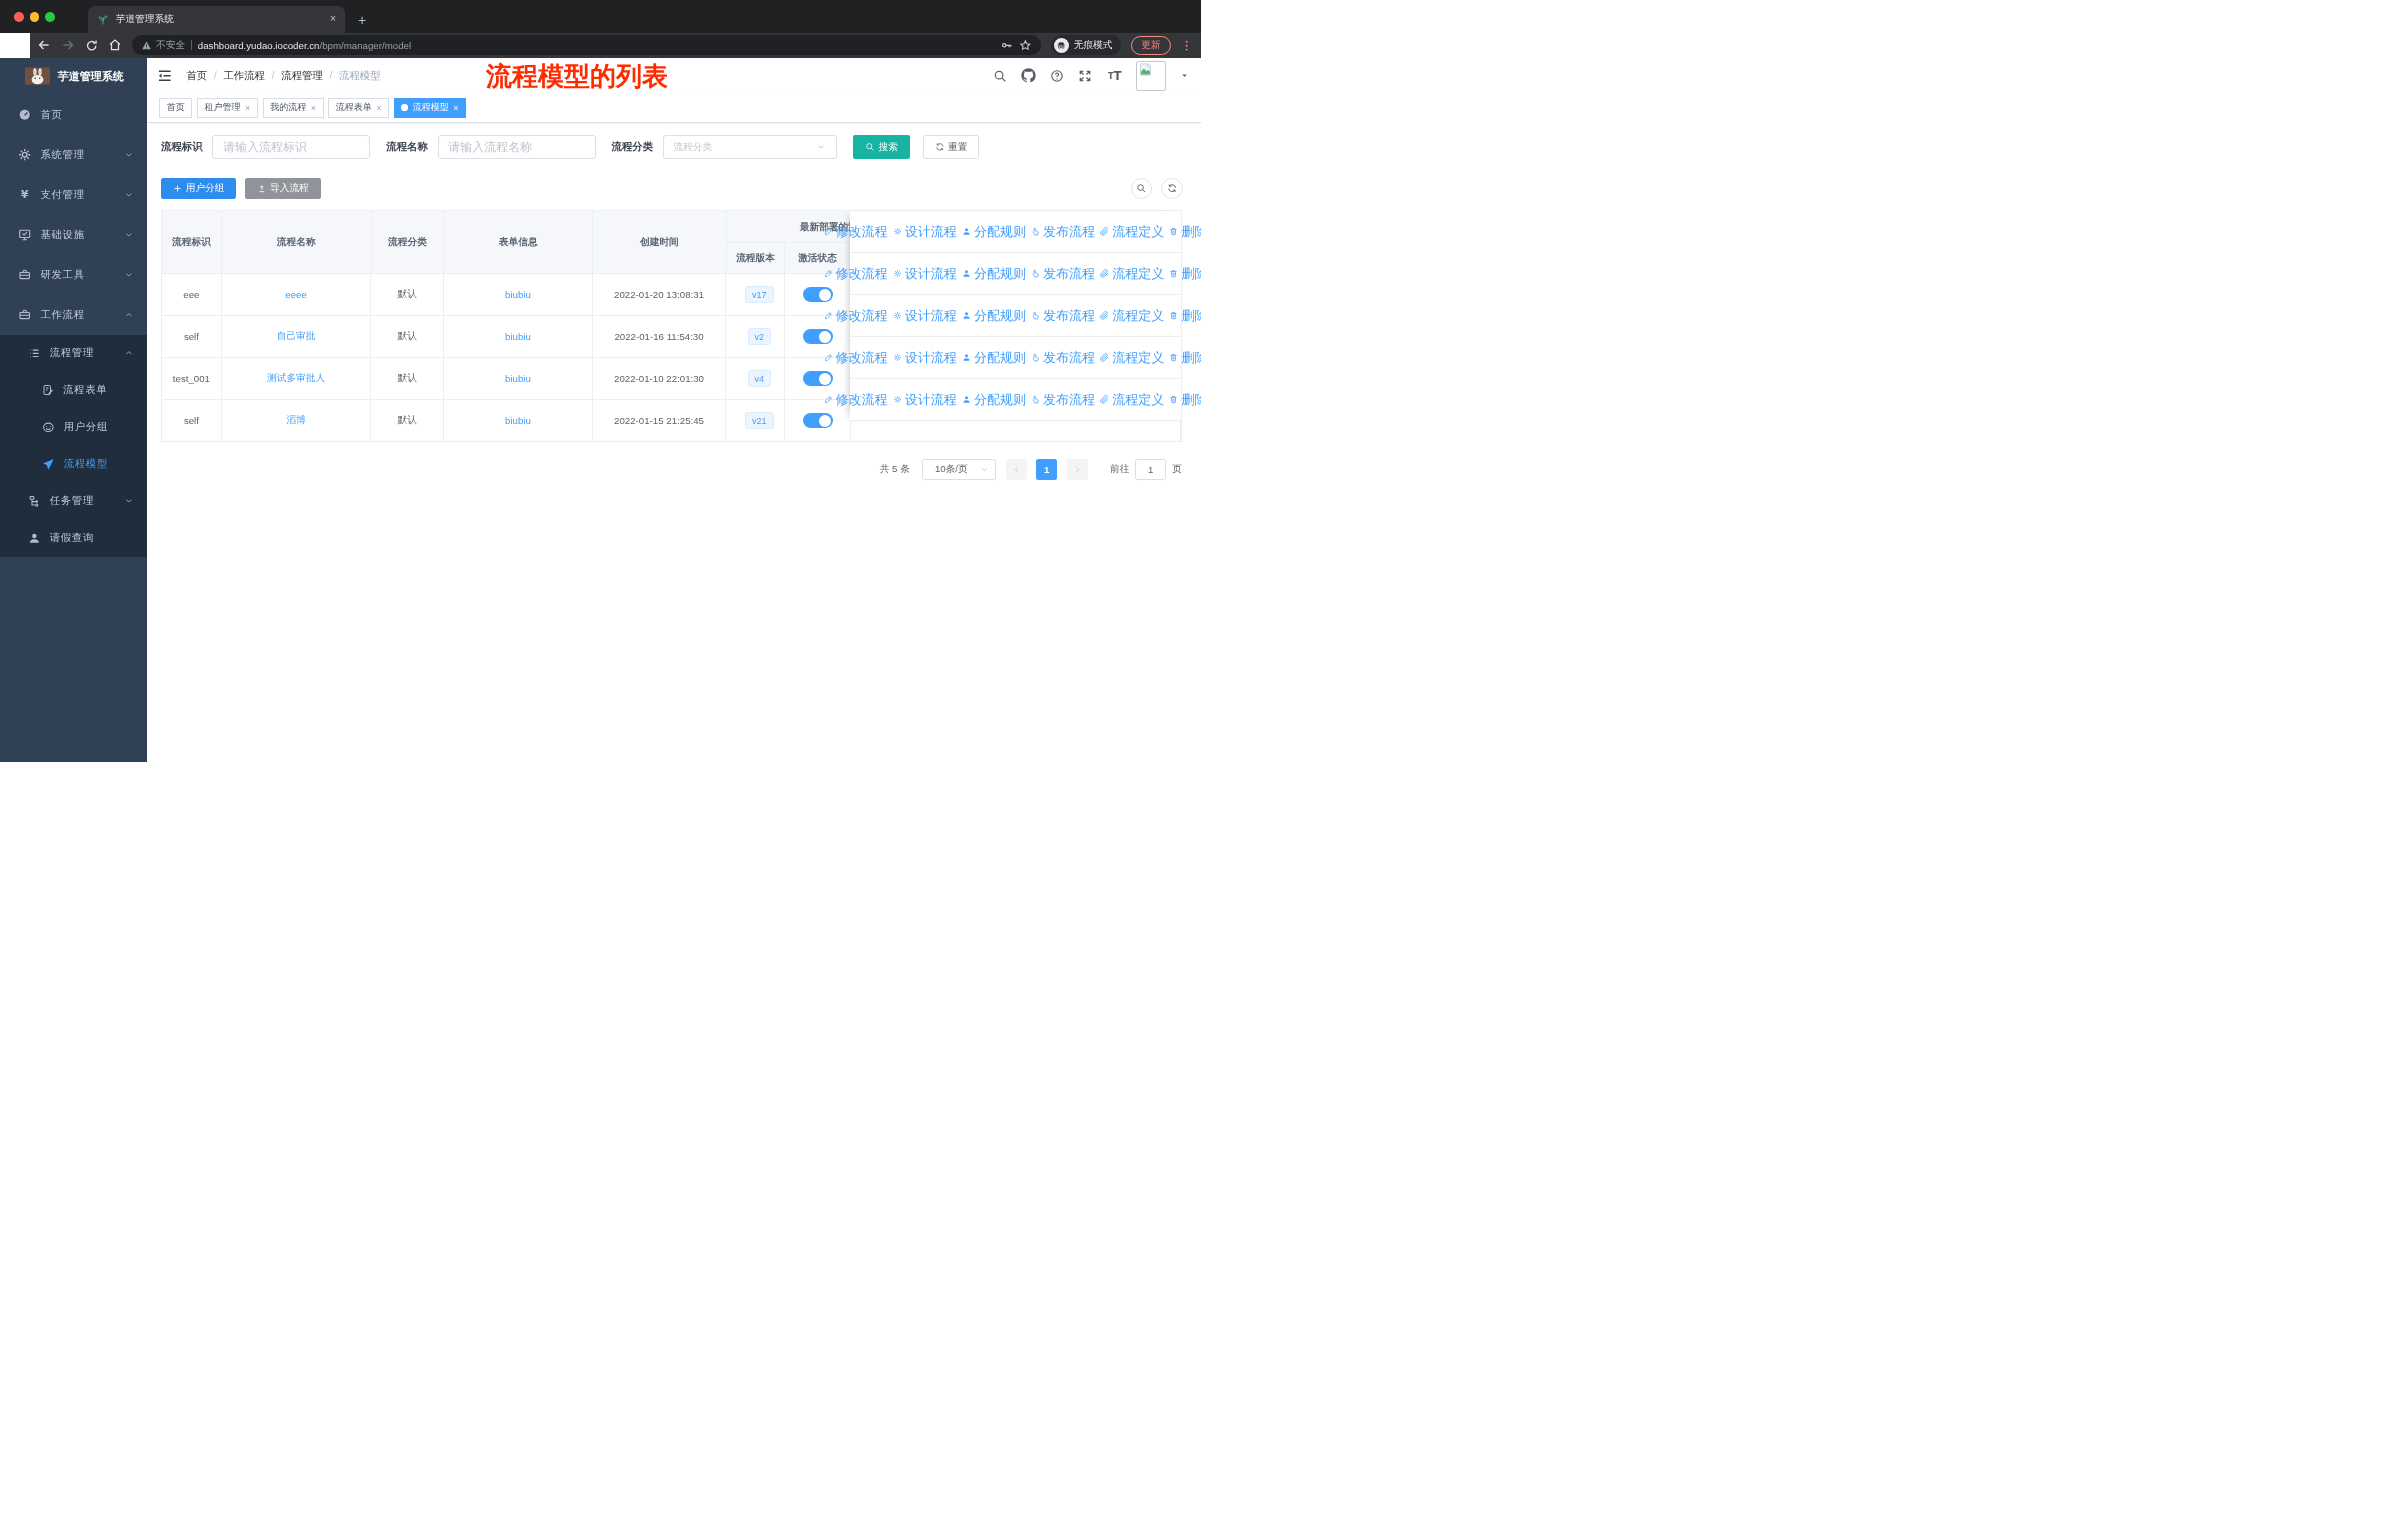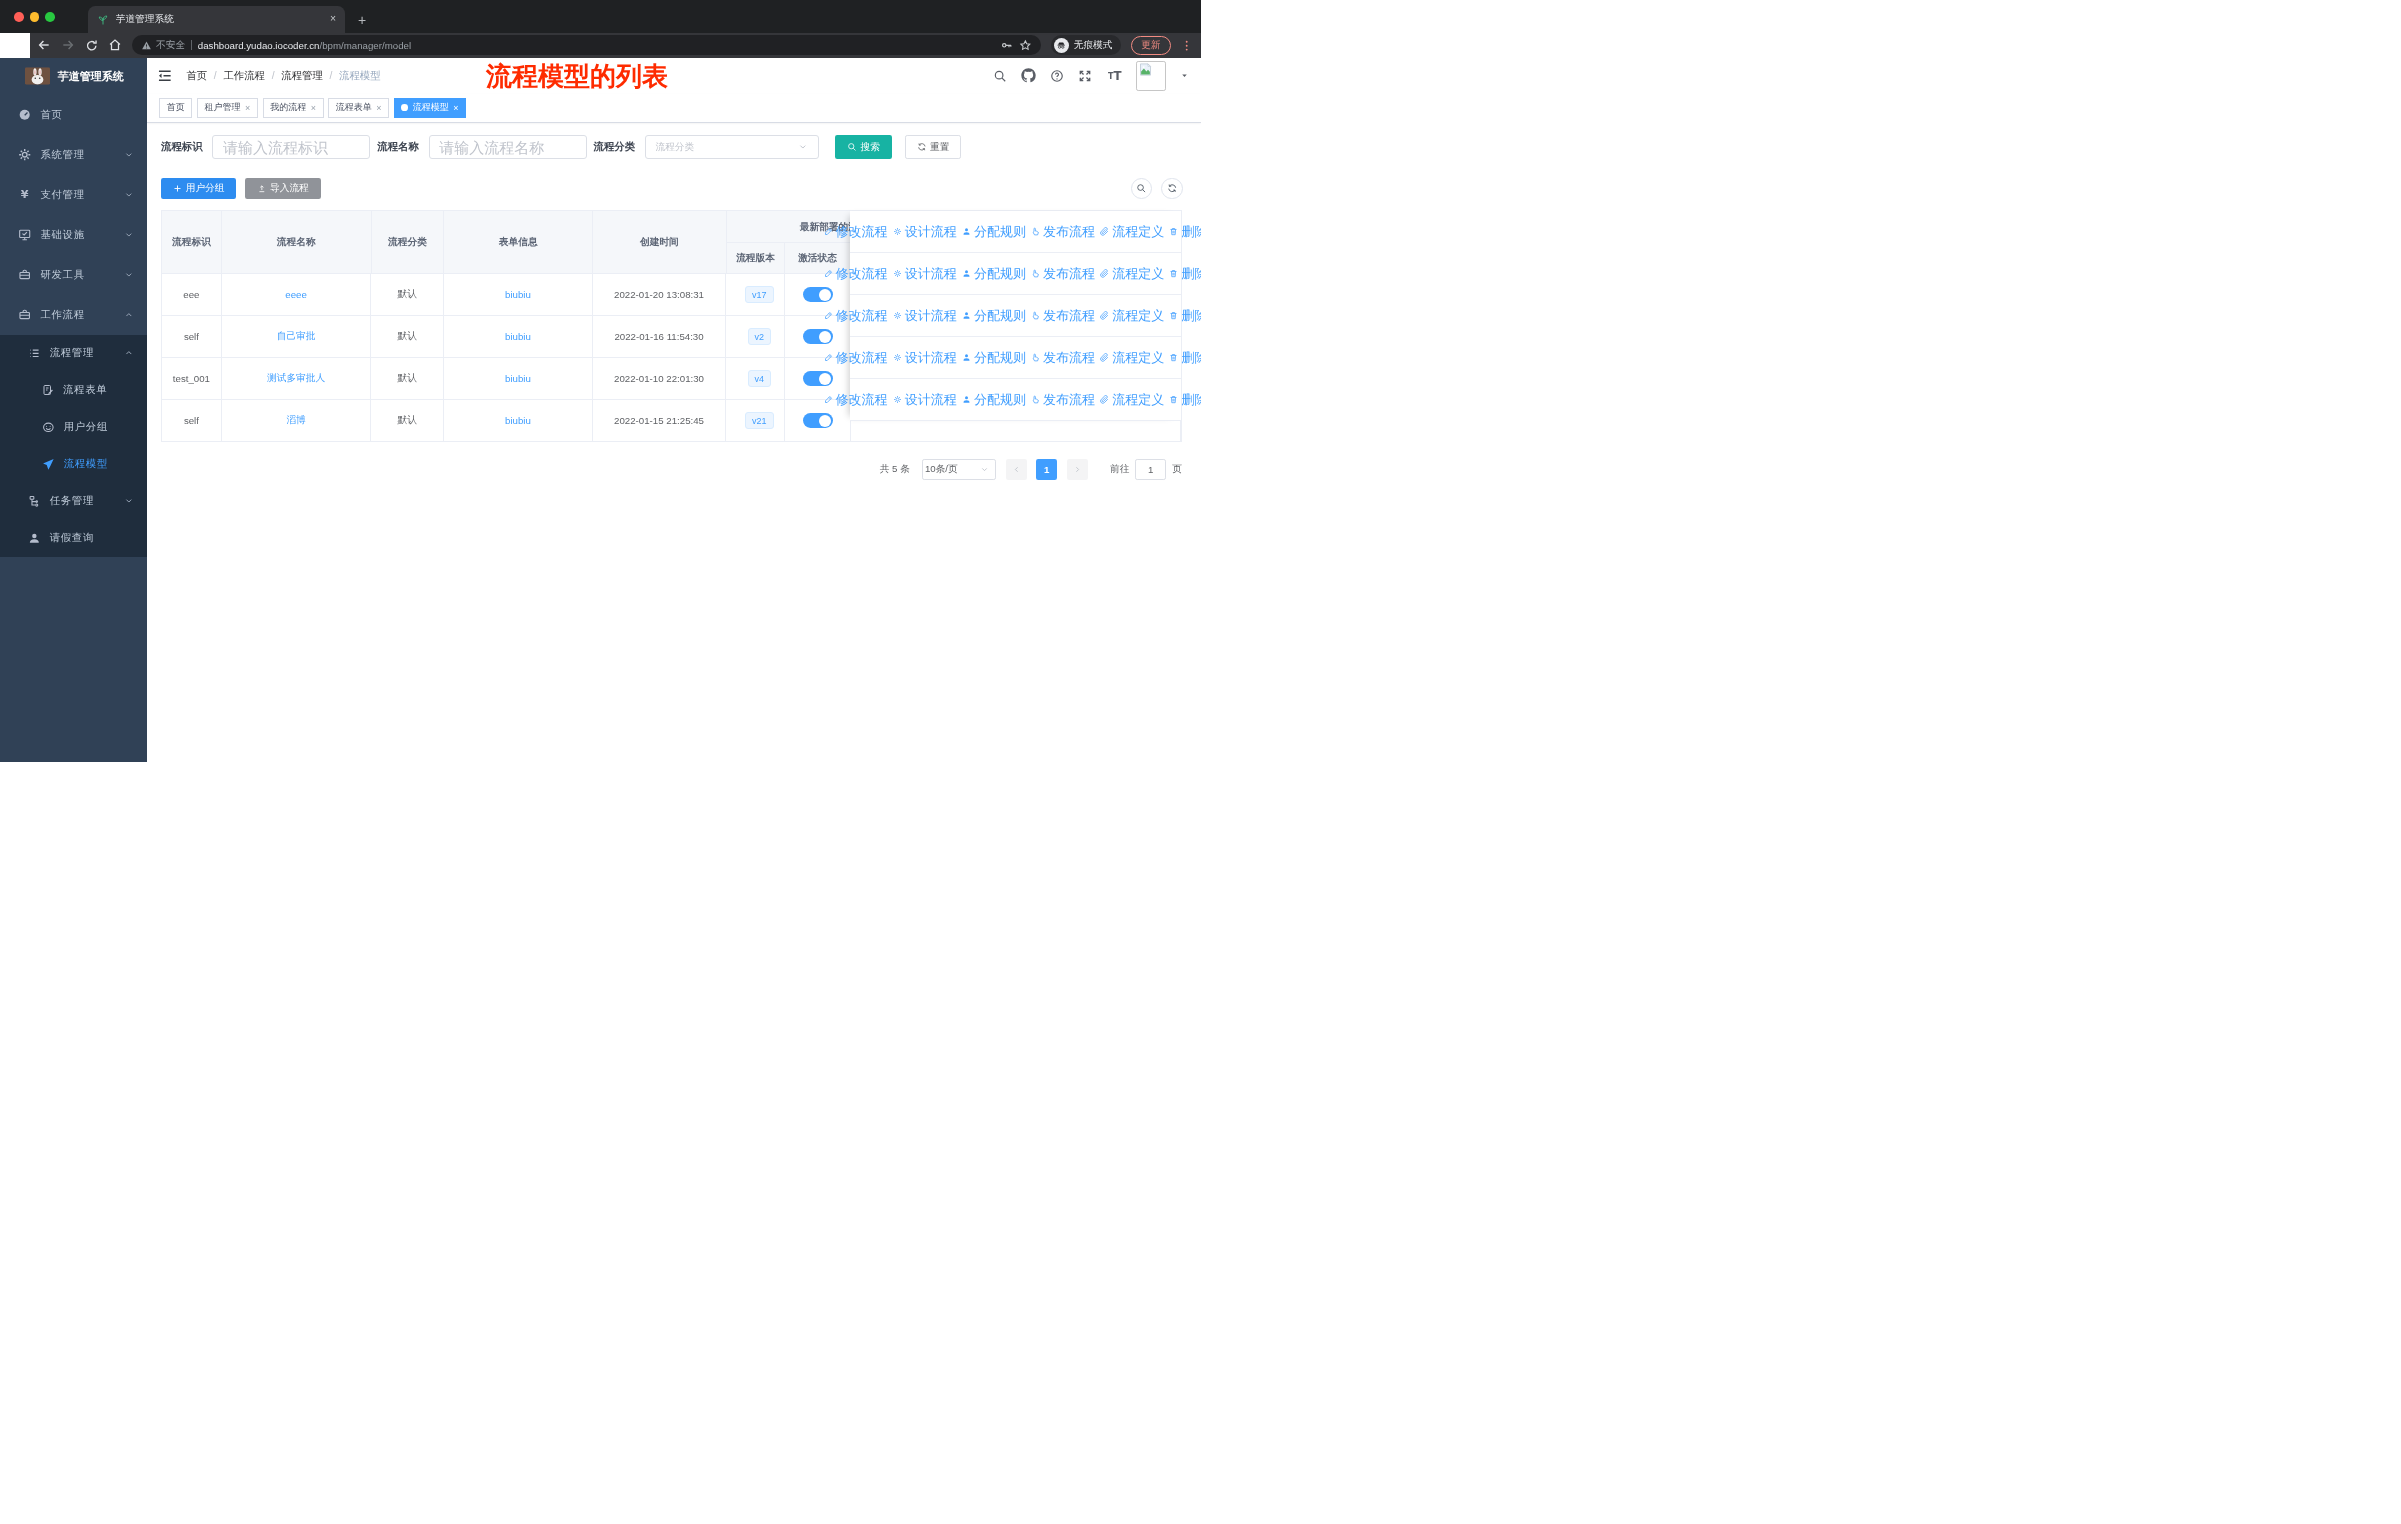--- a/index.html
+++ b/index.html
@@ -75,21 +75,21 @@
   .tag .x { font-size:9px; color:#9aa3ad; }
   .tag.active { background:#409EFF; border-color:#409EFF; color:#fff; }
   .tag.active .x { color:#fff; }
   .dot { width:6.7px; height:6.7px; border-radius:50%; background:#fff; }
 
   
   .content { flex:1; padding:12.7px 18px 0 14px; min-width:0; }
   .filter-row { display:flex; align-items:center; }
   .f-label { font-size:10.4px; font-weight:bold; color:#3d4450; margin-right:9.7px; white-space:nowrap; }
   .f-input { width:158px; height:24px; border:0.7px solid #dcdfe6; border-radius:3px; padding:0 9.7px;
-    font-size:15px; color:#606266; outline:none; margin-right:7px;
+    font-size:12px; color:#606266; outline:none; margin-right:16px;
     font-family:"Liberation Sans","DejaVu Sans",sans-serif; }
   .f-input::placeholder { color:#c0c4cc; }
   .f-select { width:174px; height:24px; border:0.7px solid #dcdfe6; border-radius:3px; padding:0 9.7px;
     display:flex; align-items:center; color:#c0c4cc; font-size:9.7px; margin-right:16.4px; cursor:pointer; }
   .f-select .sel-chev { margin-left:auto; color:#c0c4cc; }
   .btn { height:24px; border-radius:2.2px; font-size:9.7px; display:inline-flex; align-items:center;
     gap:3.7px; padding:0 11px; cursor:pointer; border:0.7px solid transparent; white-space:nowrap; }
   .btn-search { background:#17b3a3; color:#fff; margin-right:12.7px; }
   .btn-reset { background:#fff; color:#606266; border-color:#dcdfe6; }
 
@@ -131,21 +131,21 @@
   .op-row { height:42px; border-bottom:0.7px solid #ebeef5; display:flex; align-items:center;
     justify-content:center; gap:5.2px; }
   .op-link { color:#409EFF; font-size:13px; display:inline-flex; align-items:center; gap:3px;
     cursor:pointer; white-space:nowrap; }
 
   
   .pager { width:1021px; margin-top:17px; display:flex; align-items:center; justify-content:flex-end;
     font-size:9.7px; color:#606266; gap:0; }
   .pg-total { margin-right:12px; }
   .pg-size { width:74px; height:21px; border:0.7px solid #dcdfe6; border-radius:2.2px; display:flex;
-    align-items:center; padding:0 6px 0 2px; color:#606266; cursor:pointer; }
+    align-items:center; padding:0 6px 0 12px; color:#606266; cursor:pointer; }
   .pg-size .sel-chev { margin-left:auto; color:#c0c4cc; }
   .pg-btn { width:21px; height:21px; border-radius:2.2px; background:#f4f4f5; color:#c0c4cc;
     display:flex; align-items:center; justify-content:center; margin-left:9.7px; cursor:pointer; }
   .pg-cur { width:21px; height:21px; border-radius:2.2px; background:#409EFF; color:#fff; font-weight:bold;
     display:flex; align-items:center; justify-content:center; margin-left:9.7px; cursor:pointer; }
   .pg-goto { margin-left:22px; display:flex; align-items:center; gap:6px; }
   .pg-input { width:31px; height:21px; border:0.7px solid #dcdfe6; border-radius:2.2px; text-align:center;
     font-size:9.7px; color:#606266; outline:none; font-family:"Liberation Sans","DejaVu Sans",sans-serif; }
 </style>
 </head>

